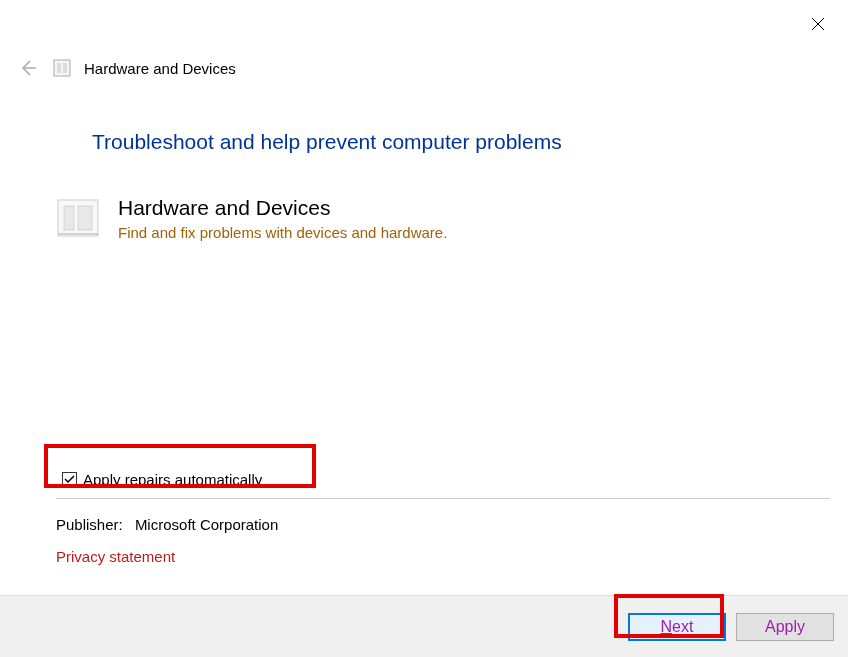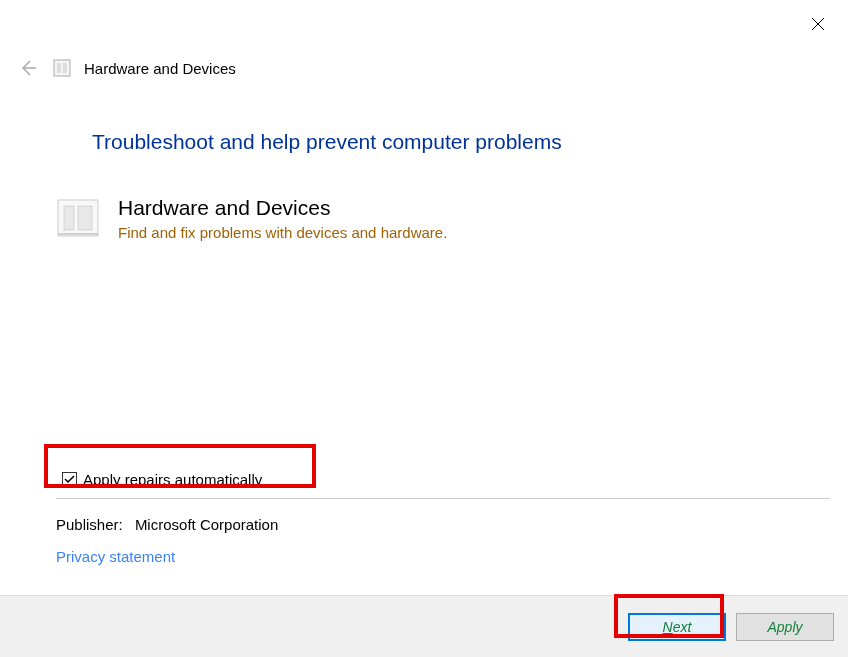--- a/index.html
+++ b/index.html
@@ -141,21 +141,21 @@
       left: 56px;
       font-size: 15px;
       color: #000000;
     }
     .publisher-label { margin-right: 8px; }
     .privacy-link {
       position: absolute;
       top: 548px;
       left: 56px;
       font-size: 15px;
-      color: #3b82f6;
+      color: #b91c1c;
       cursor: pointer;
     }
     .button-bar {
       position: absolute;
       bottom: 0;
       left: 0;
       right: 0;
       height: 62px;
       background: #f0f0f0;
       border-top: 1px solid #ddd;
@@ -163,27 +163,26 @@
       align-items: center;
       justify-content: flex-end;
       gap: 10px;
       padding-right: 14px;
     }
     .btn {
       width: 98px;
       height: 28px;
       background: #e1e1e1;
       border: 1px solid #adadad;
-      font-size: 14px;
-      color: #15803d;
-      display: flex;
-      align-items: center;
-      justify-content: center;
-      cursor: pointer;
-      font-style: italic;
+      font-size: 16px;
+      color: #a21caf;
+      display: flex;
+      align-items: center;
+      justify-content: center;
+      cursor: pointer;
     }
     .btn-primary {
       border: 2px solid #0078d7;
       background: #e5f1fb;
     }
     .btn .underline { text-decoration: underline; }
   </style>
 </head>
 <body>
 

